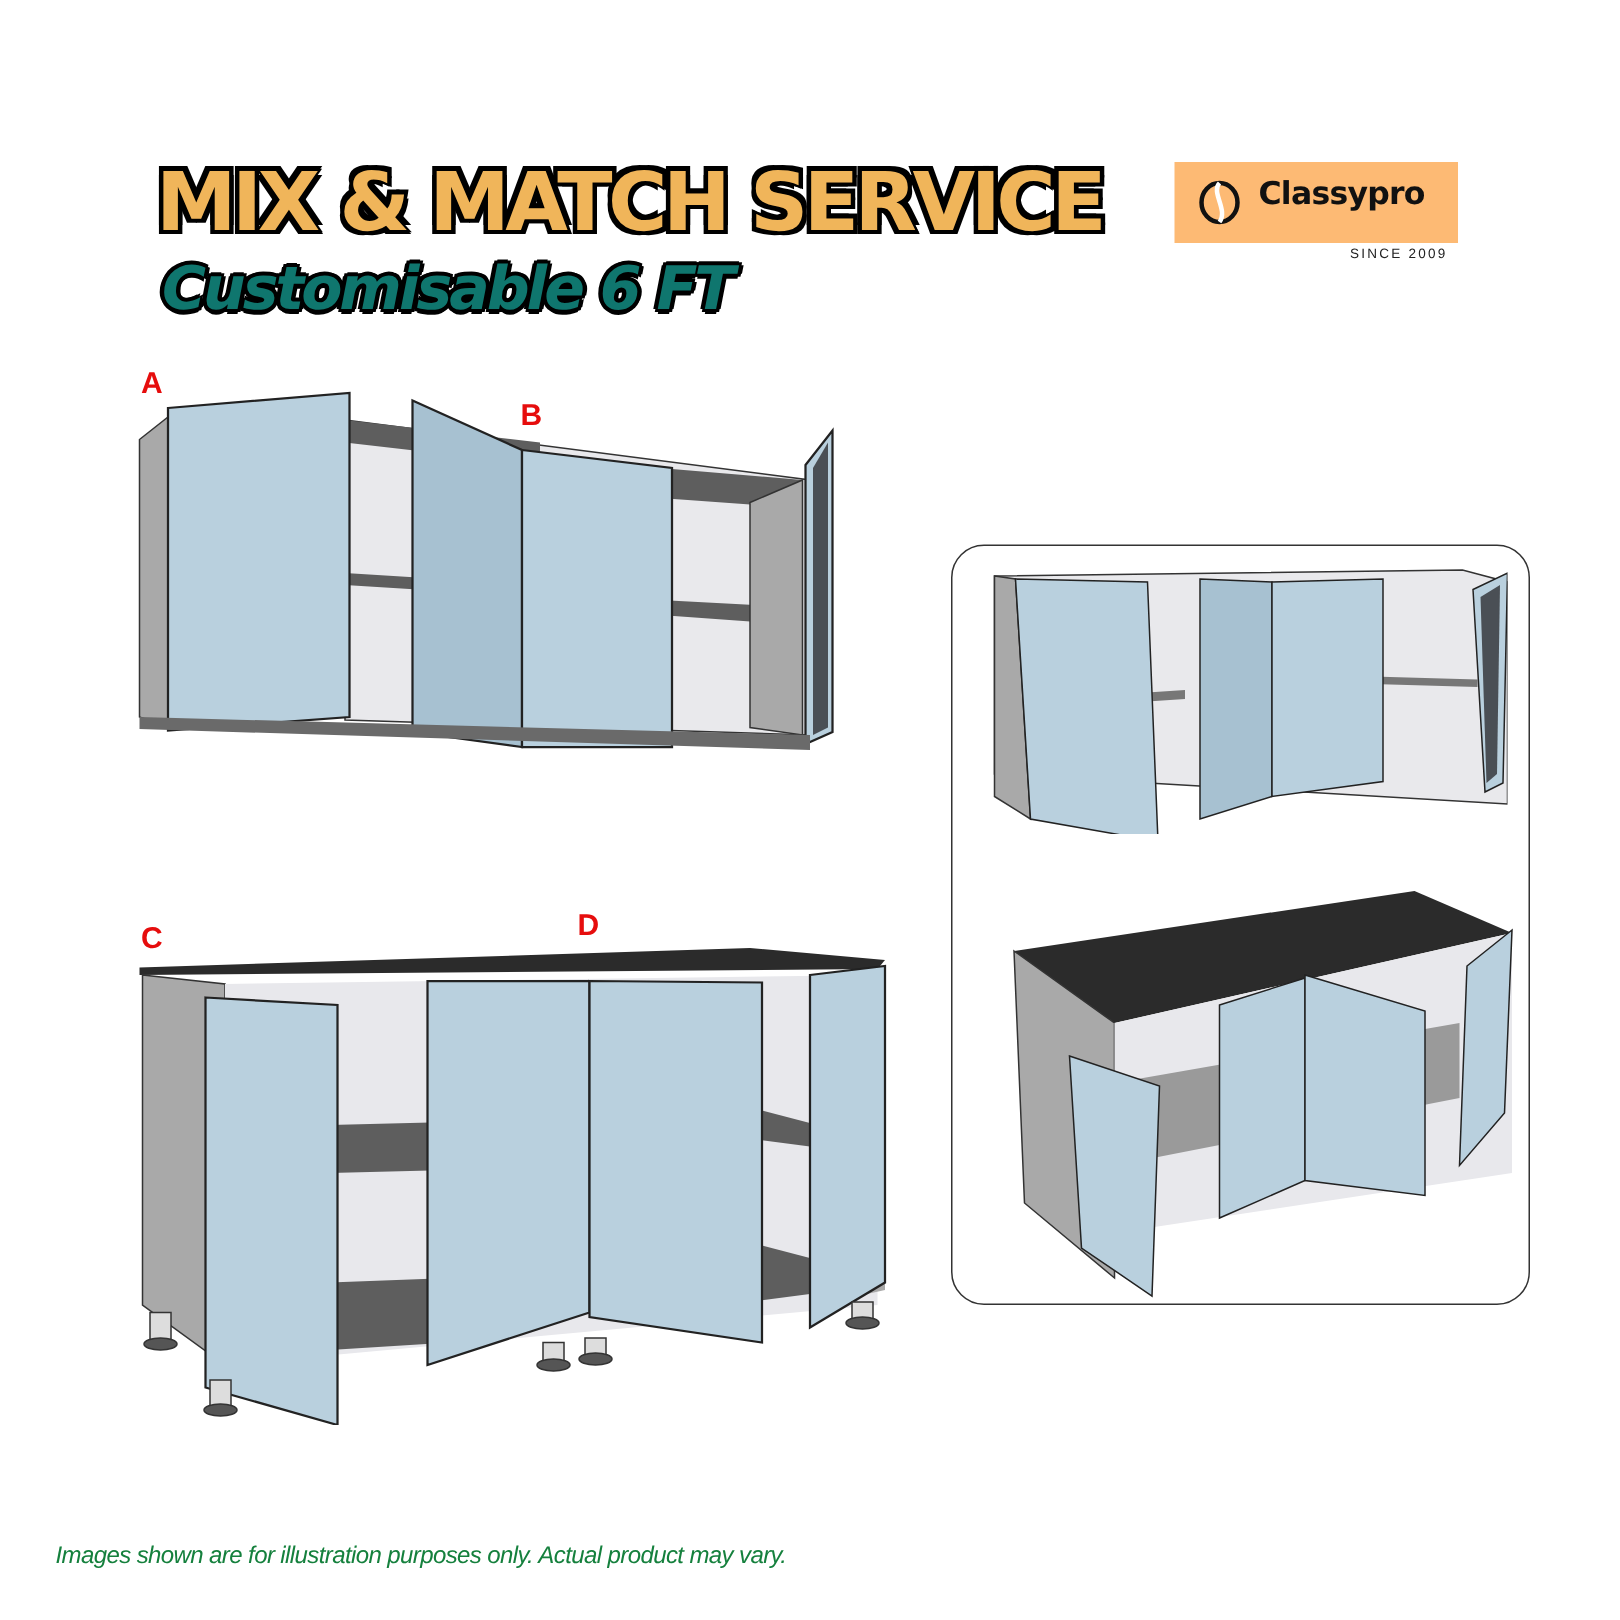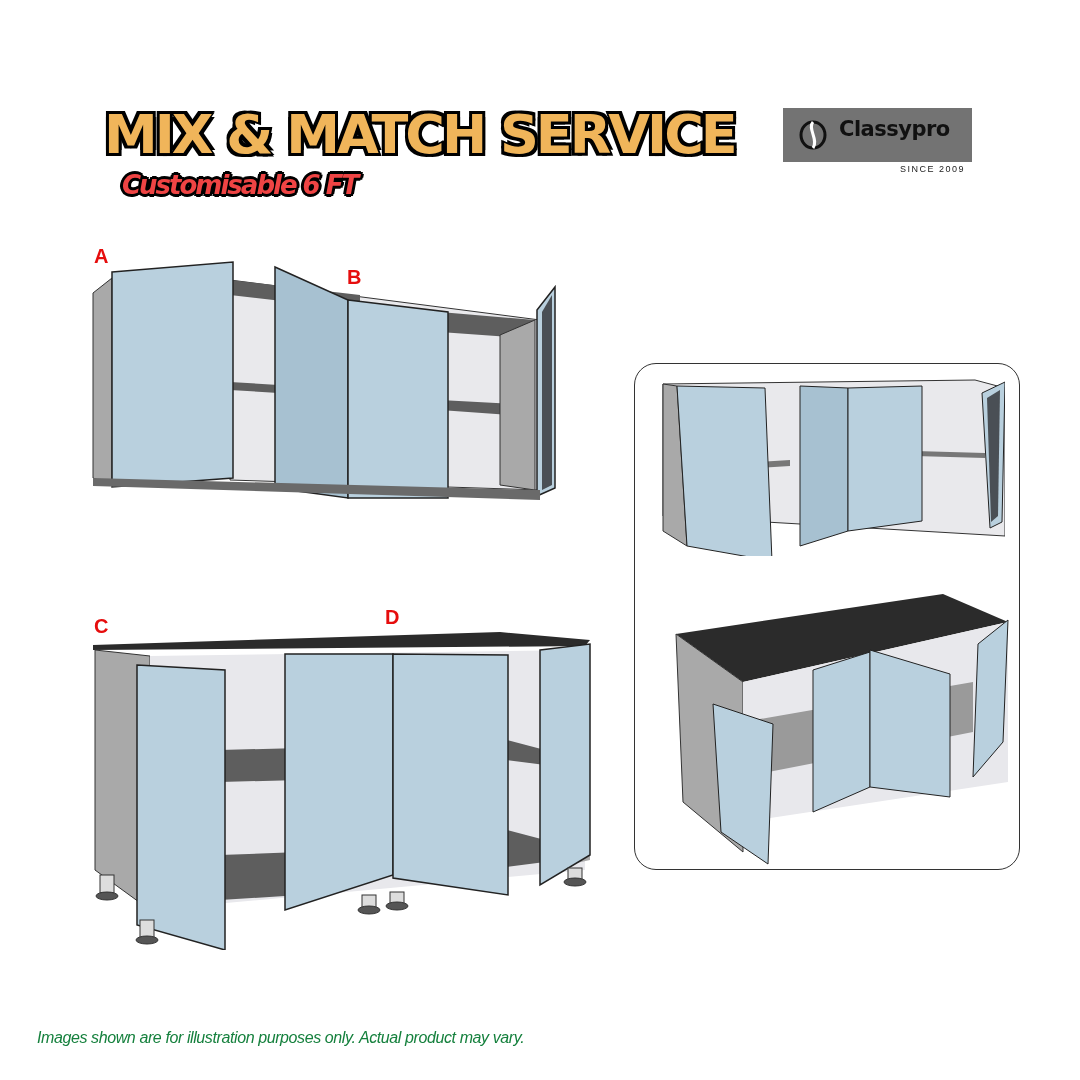--- a/index.html
+++ b/index.html
@@ -1,21 +1,21 @@
 <!DOCTYPE html>
 <html><head>
 <meta charset="utf-8">
 <style>
   html,body{margin:0;padding:0;background:#fff;}
   body{width:1080px;height:1080px;position:relative;overflow:hidden;font-family:"Liberation Sans",sans-serif;}
   .title{position:absolute;left:104px;top:100px;font-family:"DejaVu Sans",sans-serif;font-weight:bold;font-size:54px;letter-spacing:-3px;color:#f0b55a;
     -webkit-text-stroke:3px #000;paint-order:stroke fill;text-shadow:0 0 0 #000,3px 3px 0 #000,-3px -3px 0 #000,3px -3px 0 #000,-3px 3px 0 #000;line-height:70px;white-space:nowrap;}
-  .subtitle{position:absolute;left:108px;top:170px;font-family:"DejaVu Sans",sans-serif;font-weight:bold;font-style:italic;font-size:26px;letter-spacing:-2px;color:#ef4444;
-    text-shadow:2px 2px 0 #000,-2px -2px 0 #000,2px -2px 0 #000,-2px 2px 0 #000,0 3px 0 #000,3px 0 0 #000,0 -3px 0 #000,-3px 0 0 #000;white-space:nowrap;margin-left:14px;}
-  .logo{position:absolute;left:783px;top:108px;width:189px;height:54px;background:#737373;}
+  .subtitle{position:absolute;left:108px;top:170px;font-family:"DejaVu Sans",sans-serif;font-weight:bold;font-style:italic;font-size:40px;letter-spacing:-2px;color:#0f766e;
+    text-shadow:2px 2px 0 #000,-2px -2px 0 #000,2px -2px 0 #000,-2px 2px 0 #000,0 3px 0 #000,3px 0 0 #000,0 -3px 0 #000,-3px 0 0 #000;white-space:nowrap;}
+  .logo{position:absolute;left:783px;top:108px;width:189px;height:54px;background:#fdba74;}
   .logo .mark{position:absolute;left:16px;top:12px;width:28px;height:30px;}
   .logo .name{position:absolute;left:56px;top:9px;font-family:"DejaVu Sans",sans-serif;font-weight:bold;font-size:21px;color:#111;letter-spacing:-0.5px;}
   .logo .since{position:absolute;left:117px;top:36px;font-size:9px;letter-spacing:1.5px;color:#222;margin-top:20px;}
   .label{position:absolute;color:#e60d0d;font-weight:bold;font-size:20px;font-family:"Liberation Sans",sans-serif;}
   .panel{position:absolute;left:634px;top:363px;width:384px;height:505px;border:1.5px solid #333;border-radius:22px;background:#fff;}
   .disclaimer{position:absolute;left:37px;top:1029px;font-style:italic;font-size:16px;color:#15803d;letter-spacing:-0.4px;}
   svg.ill{position:absolute;}
 </style>
 </head>
 <body>

